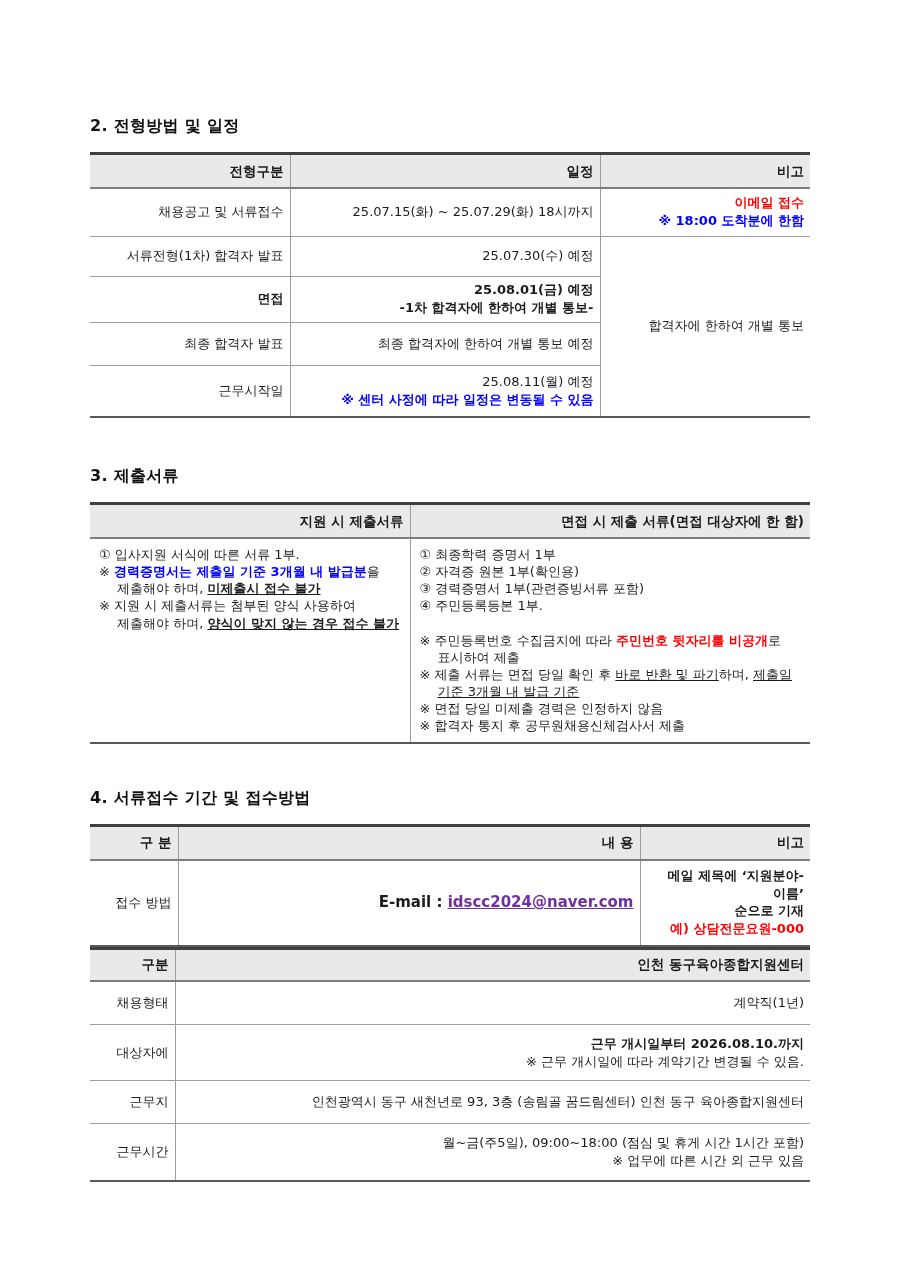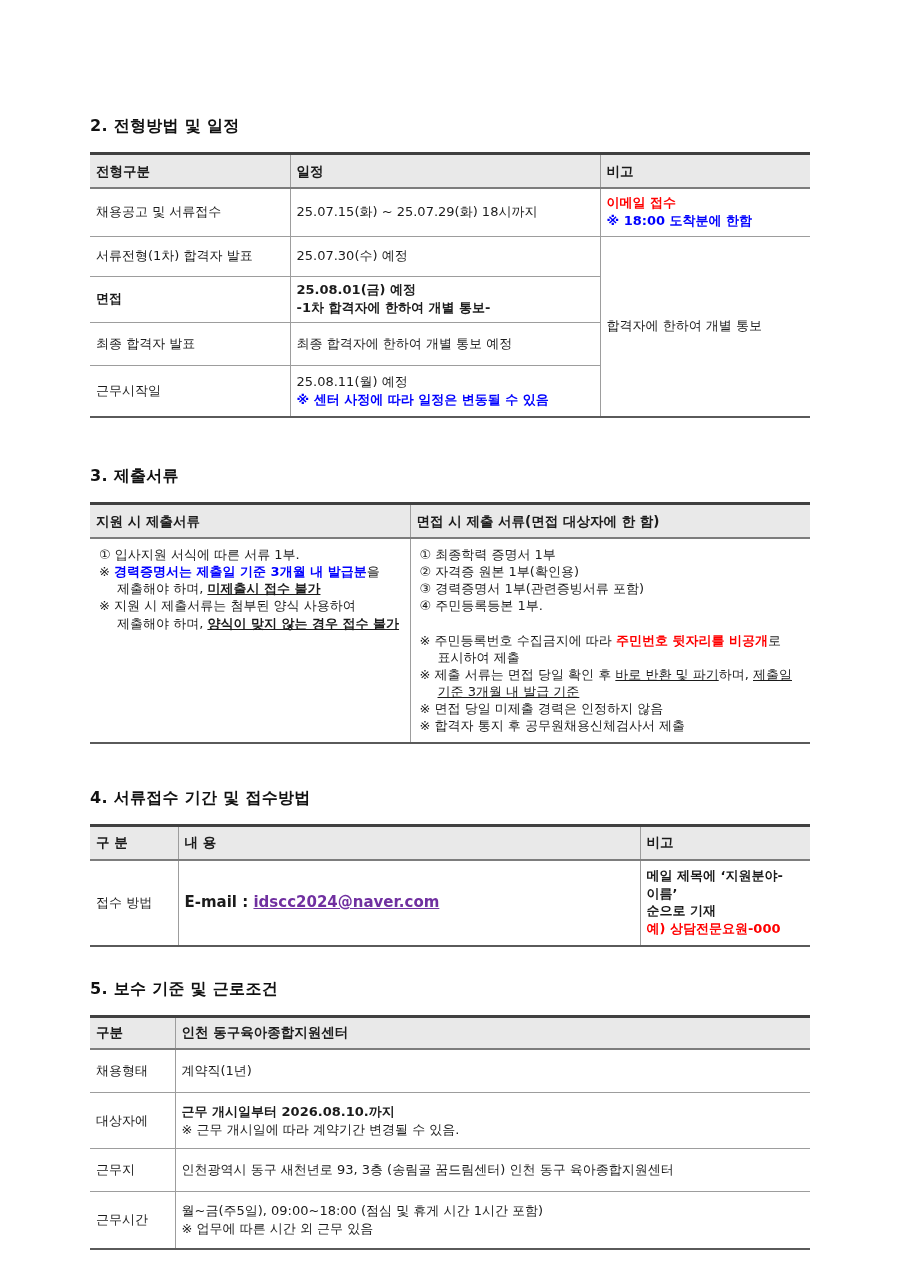--- a/index.html
+++ b/index.html
@@ -19,21 +19,21 @@
   .gap-s5{margin-top:32px;}
   table{
     width:720px;border-collapse:collapse;table-layout:fixed;
     border-top:3px solid #404040;
     border-bottom:2px solid #5a5a5a;
     font-size:13px;
   }
   th,td{
     border:1px solid #9d9d9d;
     padding:3px 6px;
-    text-align:left;vertical-align:middle;
+    text-align:right;vertical-align:middle;
     line-height:1.38;
     word-break:keep-all;
   }
   th{
     background:#e9e9e9;font-weight:bold;font-size:13.5px;
     border-bottom:2px solid #7d7d7d;height:26px;
   }
   th:first-child,td:first-child{border-left:none;}
   th:last-child,td:last-child{border-right:none;}
   
@@ -187,21 +187,20 @@
         <td>
           <div class="note-b">메일 제목에 ‘지원분야-</div>
           <div class="note-b">이름’</div>
           <div class="note-b">순으로 기재</div>
           <div class="red">예) 상담전문요원-000</div>
         </td>
       </tr>
     </tbody>
   </table>
 
-  <h2 class="sec-heading gap-s5">5. 보수 기준 및 근로조건</h2>
 
   <table class="t5">
     <colgroup>
         <col class="c1">
         <col class="c2">
       </colgroup>
     <thead>
       <tr>
         <th>구분</th>
         <th>인천 동구육아종합지원센터</th>

